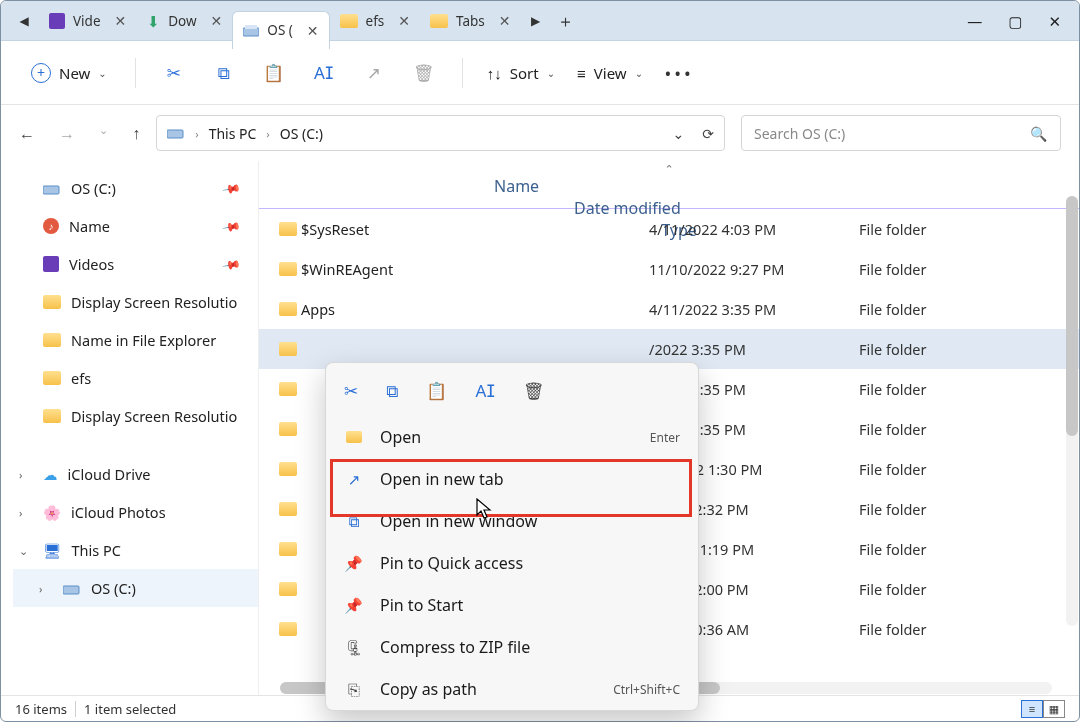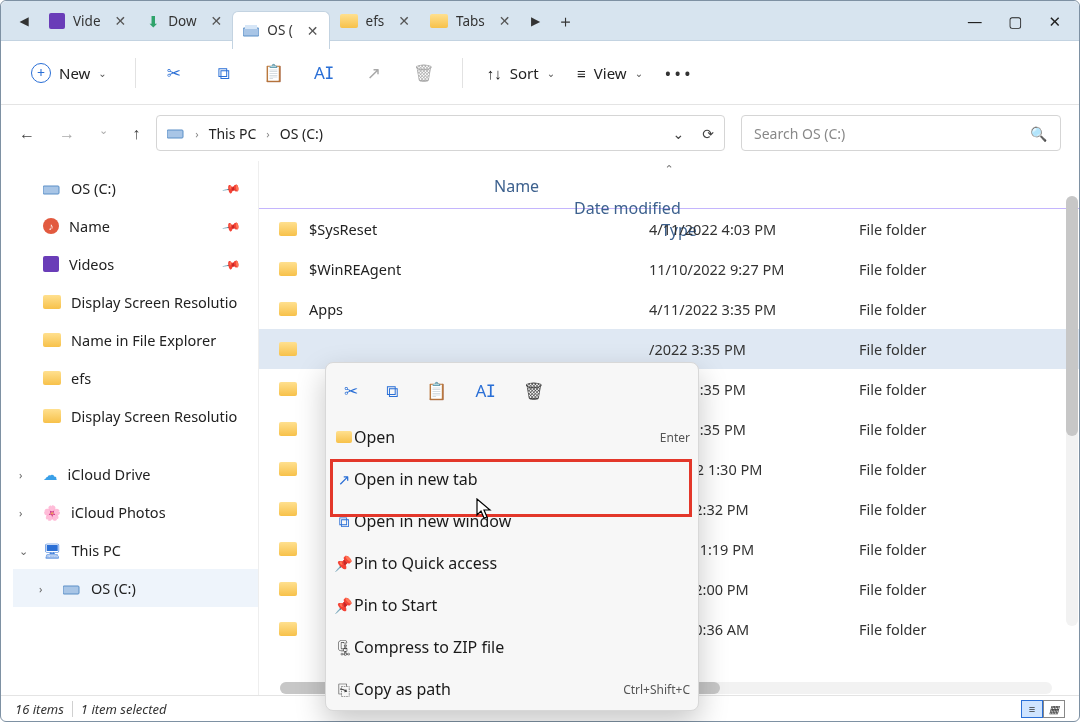--- a/index.html
+++ b/index.html
@@ -43,38 +43,38 @@
   .ico-folder { width: 18px; height: 14px; background: linear-gradient(#ffe08f,#f7c14a); border-radius: 2px; display: inline-block; }
   .content { flex: 1; display: flex; flex-direction: column; position: relative; }
   .col-chevron { height: 14px; text-align: center; color: #777; font-size: 11px; }
   .cols { height: 34px; display: flex; align-items: center; font-size: 16px; color: #3d618e; border-bottom: 1px solid #c4b5fd; padding-left: 20px; flex-direction: column; }
   .c-name { width: 370px; }
   .c-date { width: 210px; }
   .c-type { flex: 1; }
   .rows { flex: 1; overflow-y: auto; position: relative; }
   .row { height: 40px; display: flex; align-items: center; padding-left: 20px; font-size: 14.5px; color: #222; }
   .row.sel { background: #dfe8f3; }
-  .row .rn { width: 370px; display: flex; align-items: center; gap: 12px; }
+  .row .rn { width: 370px; display: flex; align-items: center; gap: 4px; }
   .row .rd { width: 210px; color: #333; }
   .row .rt { flex: 1; color: #333; }
   .scrollbar-v { position: absolute; right: 2px; top: 196px; width: 12px; height: 430px; background: #f2f2f2; border-radius: 6px; }
   .scrollbar-v .thumb { width: 12px; height: 240px; background: #c7c7c7; border-radius: 6px; }
   .scrollbar-h { position: absolute; left: 280px; right: 28px; bottom: 28px; height: 12px; background: #f2f2f2; border-radius: 6px; }
   .scrollbar-h .thumb-h { height: 12px; width: 440px; background: #c7c7c7; border-radius: 6px; }
   
-  .status { height: 26px; border-top: 1px solid #e4e4e4; display: flex; align-items: center; padding: 0 14px; font-size: 13px; color: #333; gap: 8px; font-style: italic; }
+  .status { height: 26px; border-top: 1px solid #e4e4e4; display: flex; align-items: center; padding: 0 14px; font-size: 13px; color: #333; gap: 8px; }
   .status .ssep { width: 1px; height: 16px; background: #d0d0d0; }
   .status .view-toggle { margin-left: auto; display: flex; }
   .vt { width: 22px; height: 18px; border: 1px solid #888; display: flex; align-items: center; justify-content: center; font-size: 11px; }
   .vt.active { background: #cfe4ff; border-color: #2a6fd6; }
   
   .ctx { position: absolute; left: 325px; top: 362px; width: 374px; background: #f7f7f7; border: 1px solid #d8d8d8; border-radius: 8px; box-shadow: 0 12px 30px rgba(0,0,0,0.22); padding: 8px 0 0 0; z-index: 50; }
   .ctx-icons { display: flex; gap: 28px; padding: 8px 18px 14px 18px; color: #2a6fd6; font-size: 17px; }
   .ctx-icons .trash { color: #444; }
-  .ctx-item { height: 42px; display: flex; align-items: center; padding: 0 8px; font-size: 16px; color: #1a1a1a; position: relative; }
+  .ctx-item { height: 42px; display: flex; align-items: center; padding: 0 18px; gap: 16px; font-size: 16px; color: #1a1a1a; position: relative; }
   .ctx-item .sc { margin-left: auto; font-size: 12px; color: #555; }
   .ctx-item .cico { width: 20px; display: flex; justify-content: center; color: #2a6fd6; font-size: 15px; }
   .ctx-item .cico.neutral { color: #444; }
   .highlight-box { position: absolute; left: 330px; top: 459px; width: 362px; height: 58px; border: 3px solid #e3372a; z-index: 60; pointer-events: none; }
   .cursor { position: absolute; left: 476px; top: 498px; z-index: 70; font-size: 18px; color: #000; pointer-events: none; }
   
   .sq-purple { width: 16px; height: 16px; background: #6a3db8; border-radius: 2px; display: inline-block; }
   .sq-green { width: 14px; height: 14px; color: #2fa36b; font-size: 15px; }
   .sq-music { width: 16px; height: 16px; background: #e25a3f; border-radius: 50%; color: #fff; font-size: 10px; display: inline-flex; align-items: center; justify-content: center; }
 </style>

